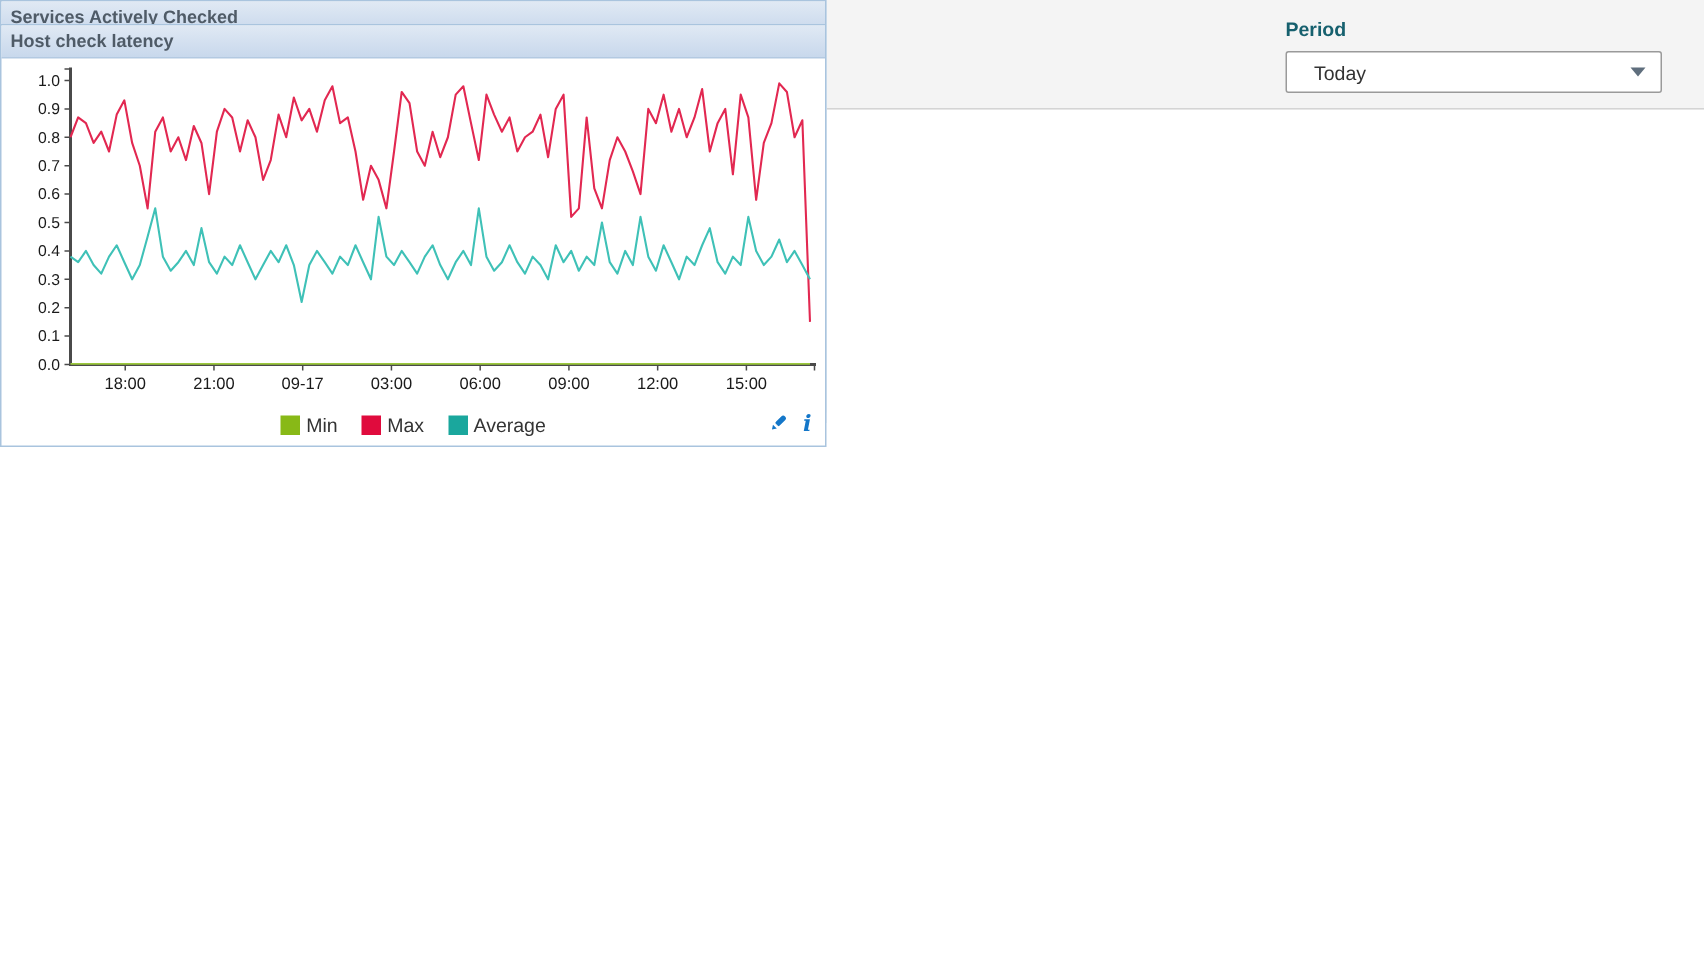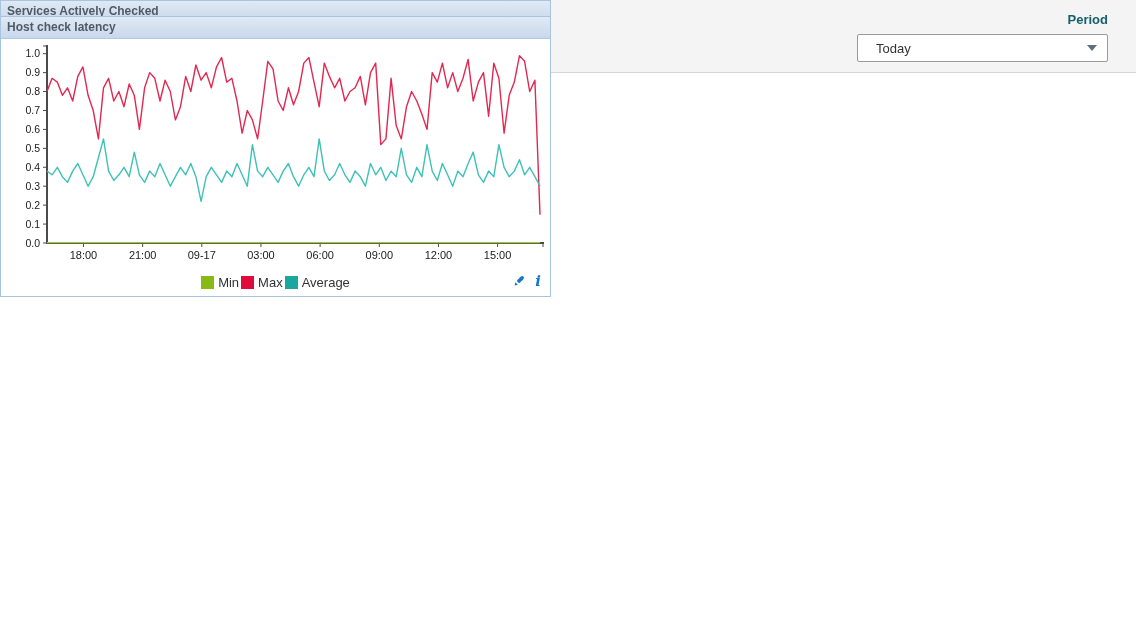--- a/index.html
+++ b/index.html
@@ -7,21 +7,21 @@
     width:1136px;height:640px;position:relative;overflow:hidden;
     background:#ffffff;font-family:"Liberation Sans",sans-serif;
   }
   svg{font-family:"Liberation Sans",sans-serif;}
 
   
   .topbar{
     position:absolute;left:0;top:0;width:1136px;height:73px;
     background:#f4f4f4;border-bottom:1px solid #d4d4d4;box-sizing:border-box;
   }
-  .filter{position:absolute;top:12px;text-align:right;}
+  .filter{position:absolute;top:12px;}
   .f-poller{left:8px;}
   .f-period{left:857px;}
   .flabel{font-size:13px;font-weight:bold;color:#16606e;margin-bottom:7px;}
   .selectbox{
     width:213px;height:26px;background:#fff;border:1px solid #9a9a9a;border-radius:2px;
     display:flex;align-items:center;padding:0 18px;font-size:13px;color:#333;
     position:relative;cursor:pointer;
   }
   .selectbox .arrow{
     position:absolute;right:10px;top:10px;width:0;height:0;
@@ -39,21 +39,21 @@
   #p2{left:0;top:364;}
   #p3{left:585;top:364;margin-top:16px;}
   .phead{
     height:19px;line-height:18px;padding:1px 6px;
     background:linear-gradient(#e0e9f4,#c8d8ec);
     border-bottom:1px solid #b3c9e1;
     font-size:12px;font-weight:bold;color:#4f5b67;
   }
   .pfoot{
     position:relative;display:flex;justify-content:center;align-items:center;
-    gap:2px;height:27px;
+    gap:16px;height:27px;
   }
   .litem{display:flex;align-items:center;gap:4px;font-size:13px;color:#333;}
   .lsq{width:13px;height:13px;display:inline-block;}
   .picons{position:absolute;right:9px;top:5px;display:flex;gap:9px;align-items:center;}
   .iinfo{
     font-family:"DejaVu Serif",serif;font-style:italic;font-weight:bold;
     font-size:15px;color:#1477c9;line-height:14px;cursor:pointer;
   }
   .ipencil{cursor:pointer;display:block;}
 </style>

